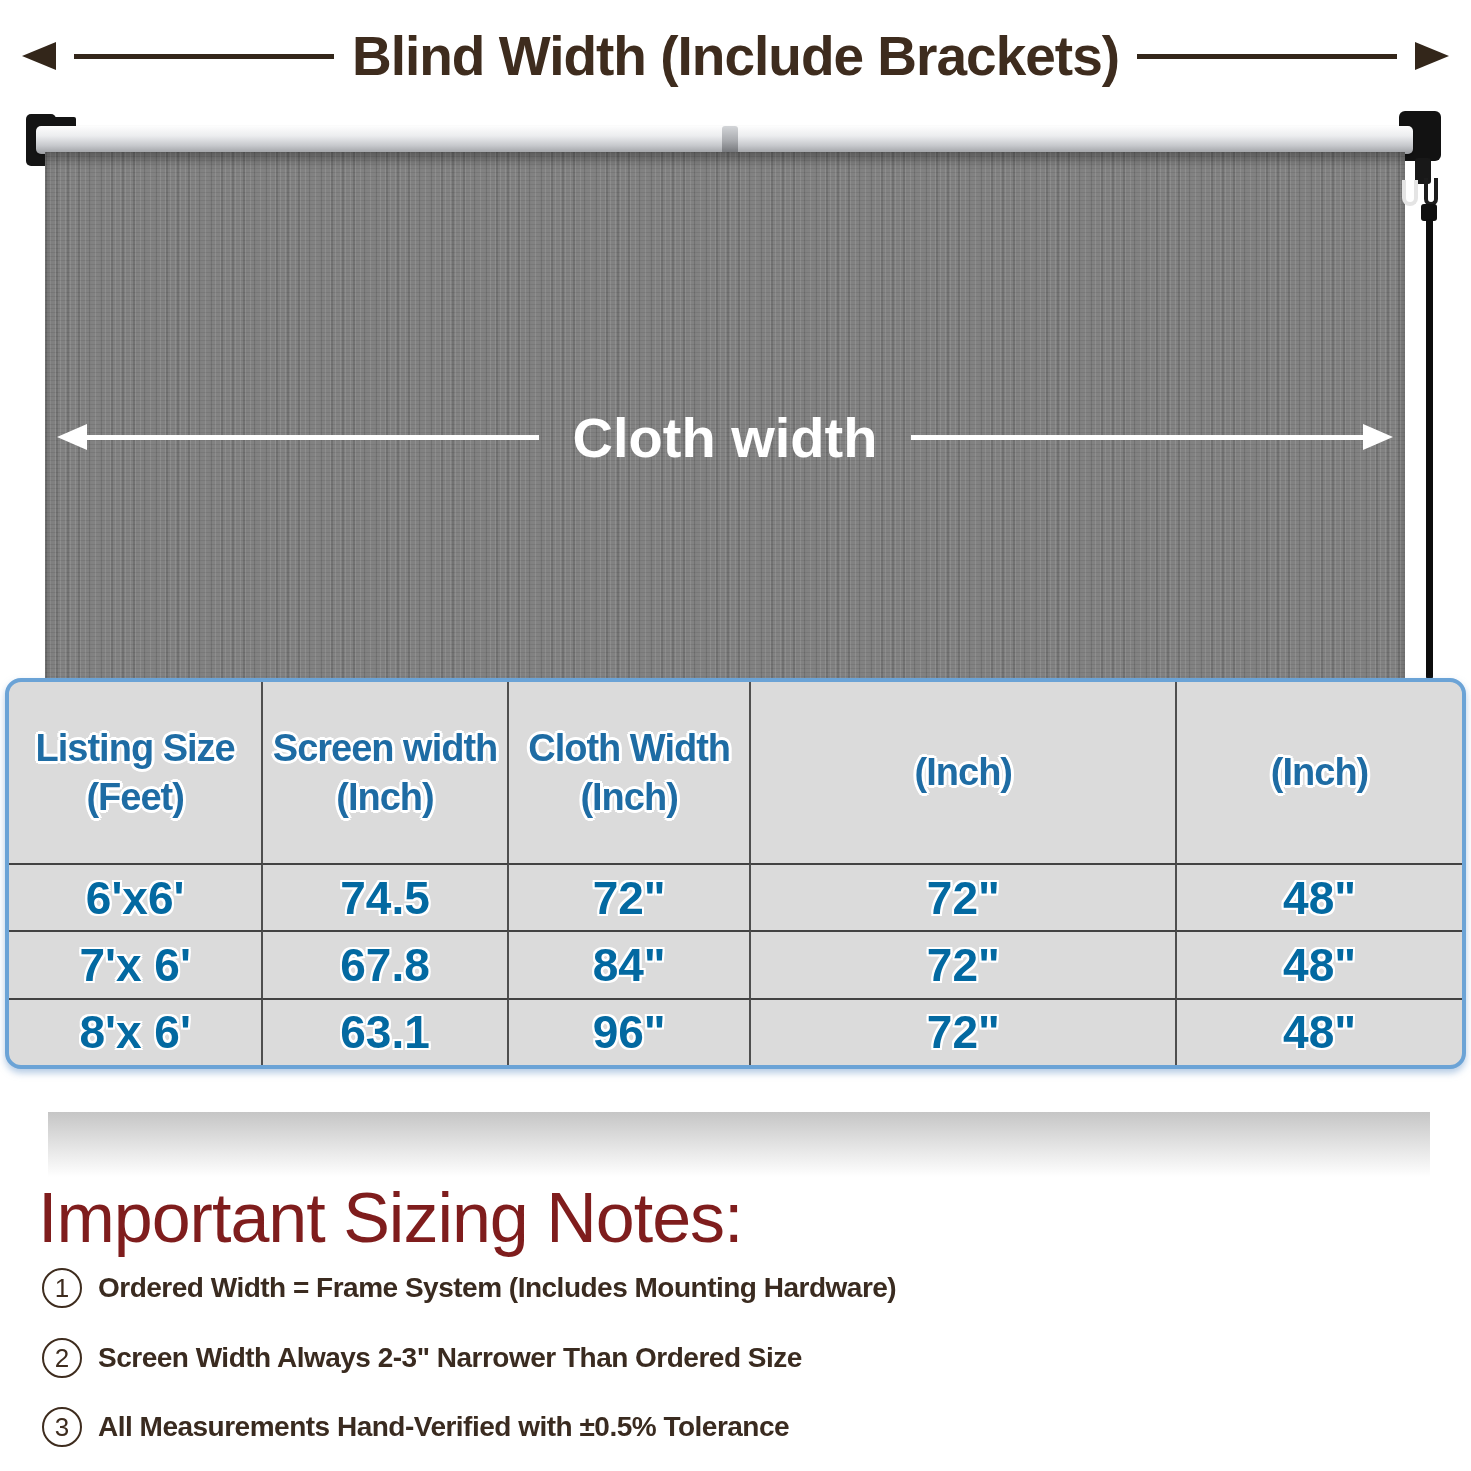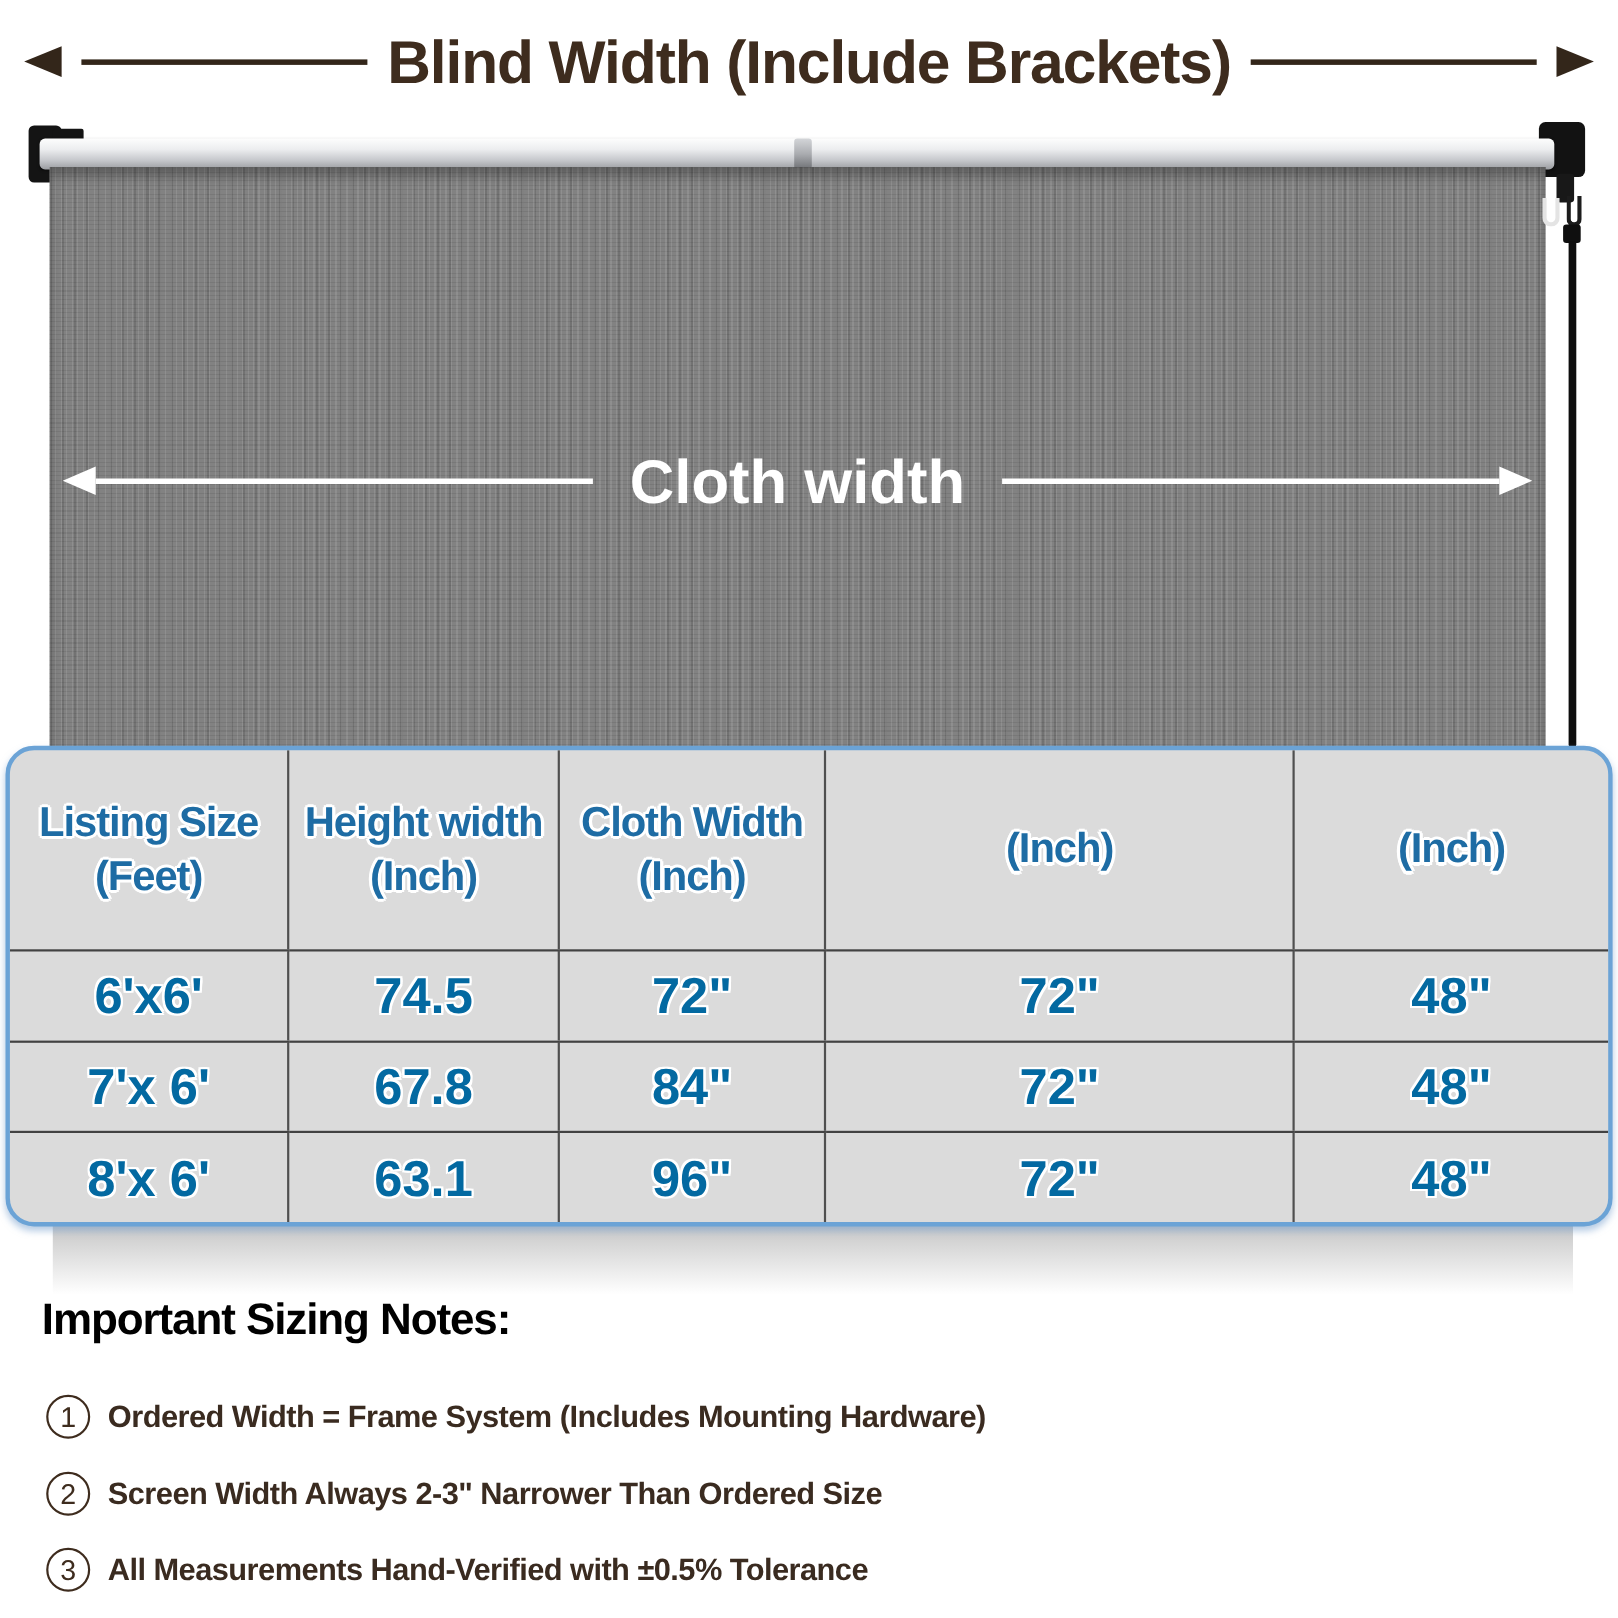--- a/index.html
+++ b/index.html
@@ -165,24 +165,24 @@
   .table-shadow {
     position: absolute;
     left: 48px; top: 1112px;
     width: 1382px; height: 72px;
     background: linear-gradient(180deg, rgba(150,150,150,0.55) 0%, rgba(255,255,255,0) 90%);
     z-index: 1;
   }
   .size-table {
     position: absolute;
     left: 5px; top: 678px;
-    width: 1461px; height: 437px;
+    width: 1461px; height: 391px;
     background: #DBDBDB;
     border: 4px solid #6BA3D6;
-    border-radius: 26px;
+    border-radius: 16px;
     overflow: hidden;
     box-shadow: 0 4px 7px rgba(120,160,205,0.55);
     display: grid;
     grid-template-columns: 17.5% 16.9% 16.7% 29.3% 19.6%;
     grid-template-rows: 181px 1fr 1fr 1fr;
     z-index: 2;
   }
   .cell {
     display: flex;
     flex-direction: column;
@@ -210,23 +210,23 @@
     white-space: nowrap;
     text-shadow:
       2px 0 0 #fff, -2px 0 0 #fff, 0 2px 0 #fff, 0 -2px 0 #fff,
       2px 2px 0 #fff, -2px 2px 0 #fff, 2px -2px 0 #fff, -2px -2px 0 #fff;
   }
 
   
   .notes-heading {
     position: absolute;
     left: 38px; top: 1178px;
-    font-size: 40px;
-    font-weight: bold;
-    color: #000000;
+    font-size: 70px;
+    font-weight: normal;
+    color: #7f1d1d;
     letter-spacing: -1px;
     white-space: nowrap;
   }
   .note-item {
     position: absolute;
     left: 42px;
     height: 48px;
     display: flex;
     align-items: center;
     gap: 16px;
@@ -288,21 +288,21 @@
 
   <div class="table-shadow"></div>
 
   <div class="size-table">
 
     <div class="cell">
       <span class="th-line">Listing Size</span>
       <span class="th-line">(Feet)</span>
     </div>
     <div class="cell">
-      <span class="th-line">Height width</span>
+      <span class="th-line">Screen width</span>
       <span class="th-line">(Inch)</span>
     </div>
     <div class="cell">
       <span class="th-line">Cloth Width</span>
       <span class="th-line">(Inch)</span>
     </div>
     <div class="cell">
       <span class="th-line">(Inch)</span>
     </div>
     <div class="cell last-col">

